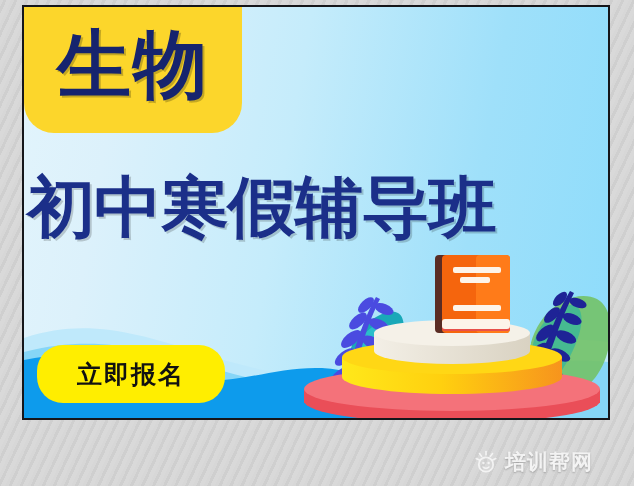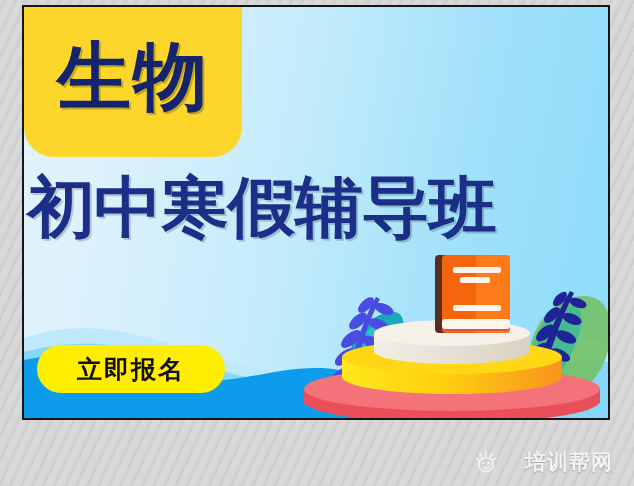--- a/index.html
+++ b/index.html
@@ -17,21 +17,21 @@
   #poster{
     position:absolute;inset:0;
     background:linear-gradient(100deg,#e2f4fc 0%,#dcf1fb 16%,#c5ecfb 44%,#9fe0fa 74%,#8ddcfb 100%);
   }
 
   
   .wave{position:absolute;left:0;bottom:0;width:100%;}
 
   
   #subject-badge{
-    position:absolute;left:0px;top:-6px;width:218px;height:156px;
+    position:absolute;left:0px;top:-6px;width:218px;height:132px;
     background:#fcd62b;
     border-radius:0 0 30px 30px;
     display:flex;align-items:center;justify-content:center;
   }
   #subject-badge-label{
     font-family:"DejaVu Sans","Liberation Sans",sans-serif;
     font-size:74px;font-weight:700;color:#16246e;letter-spacing:2px;
     line-height:1;text-shadow:2px 2px 0 rgba(0,0,0,.22);
     padding-bottom:6px;
   }
@@ -49,21 +49,21 @@
   
   #subtitle{
     position:absolute;left:5px;top:275px;
     font-family:"DejaVu Sans","Liberation Sans",sans-serif;
     font-size:21px;font-weight:700;color:#17307e;
     letter-spacing:0px;white-space:nowrap;
   }
 
   
   #cta-button{
-    position:absolute;left:13px;top:338px;width:188px;height:48px;
+    position:absolute;left:13px;top:338px;width:188px;height:58px;
     background:#ffee00;border-radius:26px;border:none;padding:0;
     display:flex;align-items:center;justify-content:center;cursor:pointer;
   }
   #cta-button-label{
     font-family:"DejaVu Sans","Liberation Sans",sans-serif;
     font-size:25px;font-weight:700;color:#111;letter-spacing:2px;
   }
 
   
   #illustration{position:absolute;left:268px;top:246px;width:320px;height:172px;}
@@ -71,21 +71,20 @@
   
   #watermark{
     position:absolute;left:474px;top:448px;
     display:flex;align-items:center;gap:7px;
     opacity:.72;
   }
   #watermark-label{
     font-family:"DejaVu Sans","Liberation Sans",sans-serif;
     font-size:21px;font-weight:700;color:#ffffff;letter-spacing:1px;
     text-shadow:0 1px 2px rgba(0,0,0,.35);
-    margin-left:20px;
   }
 </style>
 </head>
 <body>
 
 <div id="poster-frame">
   <div id="poster">
 
     <svg class="wave" viewBox="0 0 588 120" preserveAspectRatio="none" width="588" height="120">
       <path d="M0,40 C60,20 110,34 175,54 C250,78 320,92 400,70 C470,51 530,36 588,44 L588,120 L0,120 Z" fill="#bfe9fb"></path>

